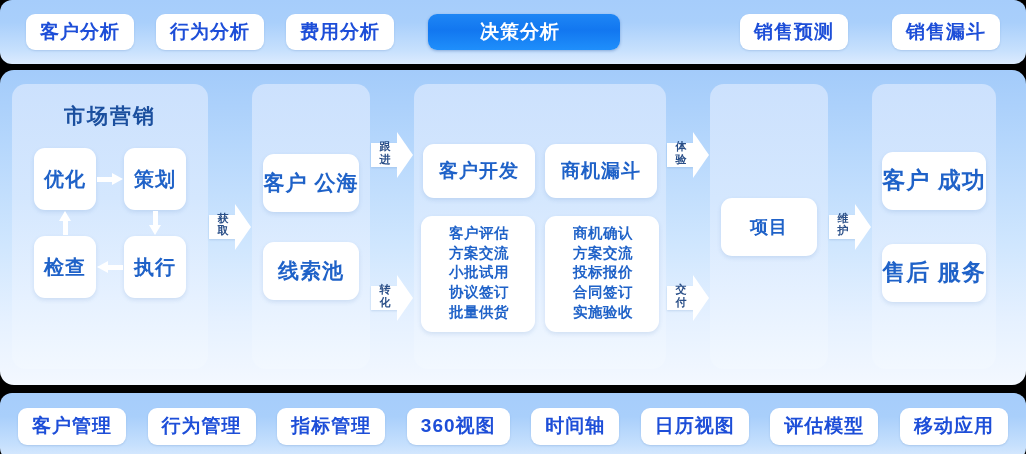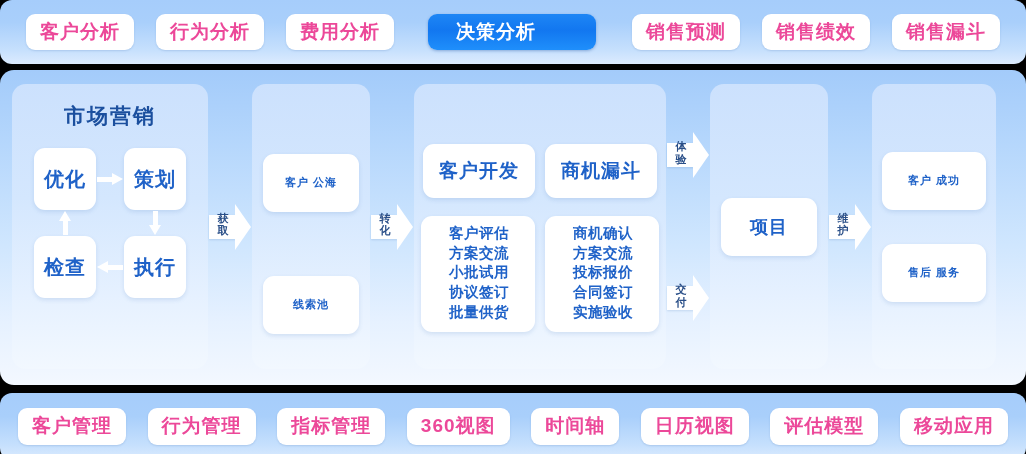--- a/index.html
+++ b/index.html
@@ -19,21 +19,21 @@
     background:linear-gradient(180deg,#a6cdfb 0%,#a9cffb 35%,#c6e0fd 78%,#dcebfe 100%);
     box-sizing:border-box;
     display:flex;align-items:center;
   }
   .topbar{top:0;height:64px;padding:0 14px;justify-content:flex-start;}
   .bottombar{top:393px;height:67px;padding:0 6px;justify-content:flex-start;}
 
   .pill{
     background:#ffffff;
     border-radius:9px;
-    color:#ec4899;
+    color:#1d4ed8;
     font-size:19px;
     font-weight:700;
     letter-spacing:1px;
     padding:6px 14px 7px 14px;
     box-shadow:0 1px 2px rgba(40,90,160,.18);
     white-space:nowrap;
     line-height:1.25;
   }
   .pill.active{
     background:linear-gradient(180deg,#1e86f5 0%,#1277f0 45%,#1f8ffb 100%);
@@ -128,61 +128,60 @@
 
   
   .col-pool{width:118px;padding:10px;justify-content:center;gap:30px;align-items:center;}
   .card{
     background:#fff;border-radius:11px;
     color:#1f62c8;font-weight:700;letter-spacing:1px;
     display:flex;align-items:center;justify-content:center;
     box-shadow:0 2px 4px rgba(60,110,180,.16);
     text-align:center;
   }
-  .card-pool{width:96px;height:58px;font-size:11px;margin-top:34px;}
+  .card-pool{width:96px;height:58px;font-size:21px;}
 
   
   .col-center{width:252px;padding:12px 12px 14px 12px;align-items:center;justify-content:flex-start;}
   .center-heads{display:flex;gap:10px;margin-top:48px;}
   .card-head{width:112px;height:54px;font-size:19px;}
   .center-lists{display:flex;gap:10px;margin-top:18px;}
   .card-list{
     width:112px;padding:8px 0 9px 2px;
     display:block;text-align:center;
     color:#1f62c8;font-size:14.5px;font-weight:700;line-height:1.36;letter-spacing:.5px;
     background:#fff;border-radius:11px;
     box-shadow:0 2px 4px rgba(60,110,180,.16);
   }
 
   
   .col-order{width:118px;padding:10px;justify-content:center;gap:34px;align-items:center;}
   .card-order{width:96px;height:58px;font-size:18px;}
 
   
   .col-success{width:124px;padding:10px;justify-content:center;gap:34px;align-items:center;}
-  .card-succ{width:104px;height:58px;font-size:11px;}
+  .card-succ{width:104px;height:58px;font-size:23px;}
 </style>
 </head>
 <body>
 
 <div class="stage">
 
   <div class="bar topbar">
     <div class="sp-sm"></div>
     <div class="pill">客户分析</div>
     <div class="sp-md"></div>
     <div class="pill">行为分析</div>
     <div class="sp-md"></div>
     <div class="pill">费用分析</div>
     <div class="sp-lg"></div>
-    <div class="pill active" style="padding-left:28px;padding-right:60px;">决策分析</div>
+    <div class="pill active" style="padding-left:52px;padding-right:60px;">决策分析</div>
     <div class="flexspacer"></div>
     <div class="pill">销售预测</div>
     <div class="sp-md"></div>
-    <div class="pill">销售绩效</div>
     <div class="sp-md"></div>
     <div class="pill">销售漏斗</div>
     <div class="sp-sm"></div>
   </div>
 
   <div class="mainpanel">
     <div class="flowrow">
 
       <div class="col col-marketing">
         <div class="mk-title">市场营销</div>
@@ -210,20 +209,27 @@
           </div>
         </div>
       </div>
 
       <div class="col col-pool">
         <div class="card card-pool">客户 公海</div>
         <div class="card card-pool">线索池</div>
       </div>
 
       <div class="connector">
+        <div class="conn-slot">
+          <div class="bigarrow">
+            <div class="shaft"></div>
+              <div class="head"></div>
+            <div class="lbl">跟进</div>
+          </div>
+        </div>
         <div class="conn-slot">
           <div class="bigarrow">
             <div class="shaft"></div>
               <div class="head"></div>
             <div class="lbl">转化</div>
           </div>
         </div>
       </div>
 
       <div class="col col-center">

